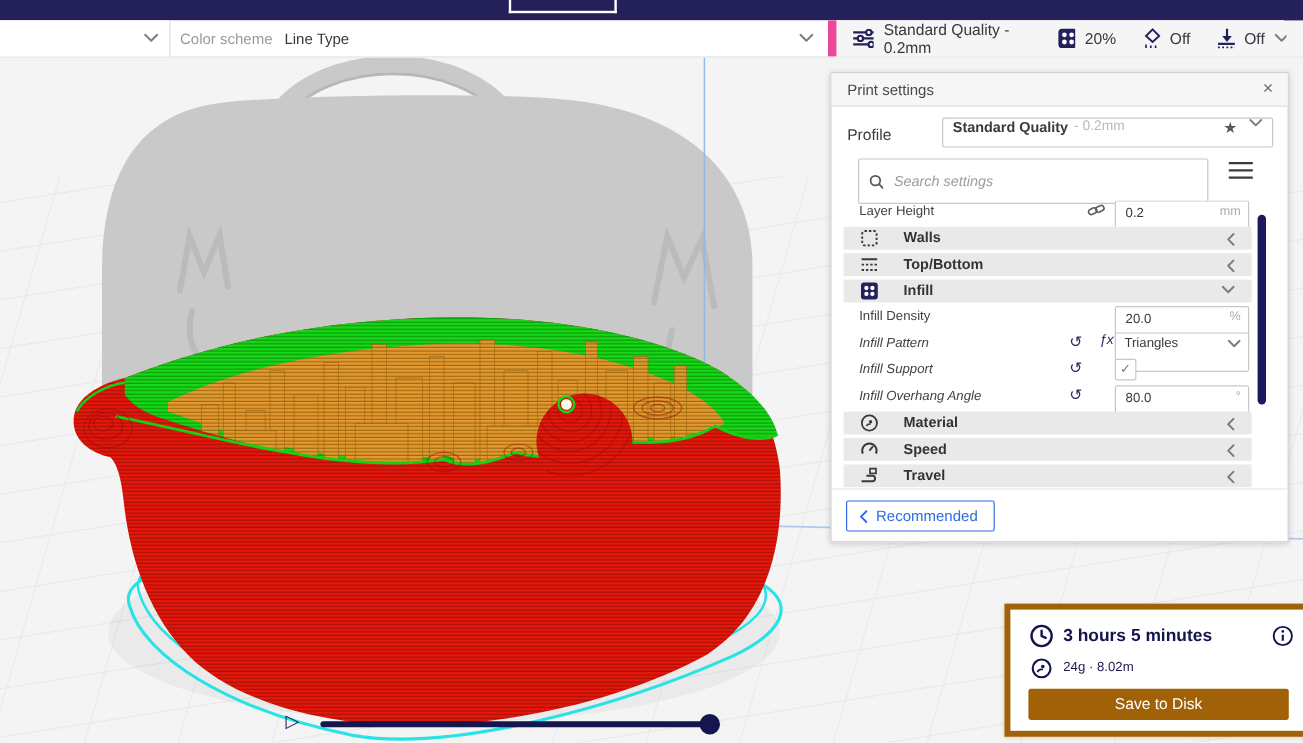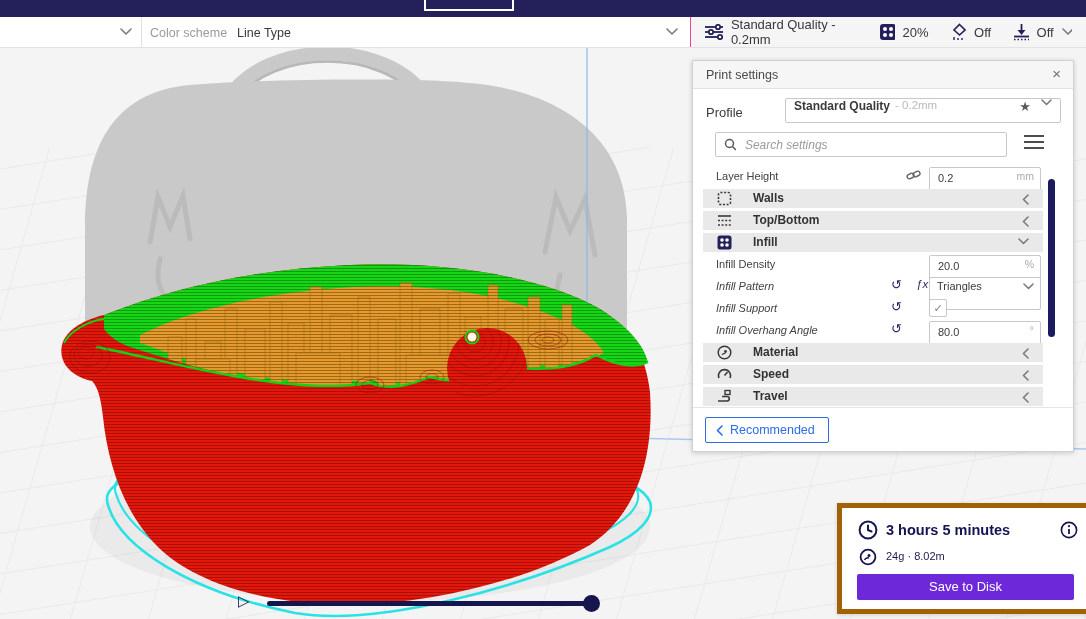--- a/index.html
+++ b/index.html
@@ -10,37 +10,37 @@
   #topbar-btn{left:424px;top:0;width:86px;height:9px;border:2px solid #fff;border-top:none;z-index:6;}
   #topbar-corner{left:1070px;top:0;width:16px;height:27px;background:#23205a;z-index:6;}
   
   #toolbar{left:0;top:17px;width:1086px;height:30px;background:#fff;border-bottom:1px solid #e2e2e2;z-index:5;}
   #obj-dd{left:0;top:17px;width:141px;height:30px;background:#fff;z-index:6;cursor:pointer;}
   .vsep{top:17px;width:1px;height:30px;background:#e0e0e0;z-index:7;}
   .chev{stroke:#7c7c7c;fill:none;stroke-width:1.6;stroke-linecap:round;stroke-linejoin:round;}
   #cs-label{left:150px;top:26px;font-size:12.5px;color:#9a9a9a;z-index:6;}
   #cs-value{left:237px;top:26px;font-size:12.5px;color:#3a3a3a;z-index:6;}
   #cs-chev{left:666px;top:28px;z-index:6;}
-  #summary{left:690px;top:17px;width:396px;height:30px;background:#f5f5f5;border-left:1px solid #ec4899;
+  #summary{left:690px;top:17px;width:396px;height:30px;background:#f5f5f5;border-left:7px solid #ec4899;
     display:flex;align-items:center;gap:8px;padding-left:13px;box-sizing:border-box;z-index:6;cursor:pointer;}
   #summary .txt{font-size:13px;color:#37373f;}
   #summary .gap{width:6px;}
   
   #panel{left:692px;top:60px;width:382px;height:392px;background:#fff;border:1px solid #d0d0d0;
     box-shadow:0 1px 5px rgba(0,0,0,.18);z-index:8;box-sizing:border-box;}
   #panel-head{position:absolute;left:0;top:0;right:0;height:27px;background:#f6f6f6;border-bottom:1px solid #e2e2e2;padding-left:40px;}
   #panel-title{position:absolute;left:13px;top:7px;font-size:12.5px;color:#4a4a4a;}
   #panel-close{position:absolute;right:12px;top:4px;font-size:15px;color:#6f6f6f;cursor:pointer;}
   #profile-label{position:absolute;left:13px;top:44px;font-size:13px;color:#3a3a3a;}
   #profile-combo{position:absolute;left:92px;top:37px;width:276px;height:25px;border:1px solid #c8c8c8;border-radius:2px;
     display:flex;padding:0 8px;box-sizing:border-box;cursor:pointer;background:#fff;}
   #profile-combo .name{font-size:12px;font-weight:bold;color:#3a3a3a;white-space:pre;}
   #profile-combo .suffix{font-size:11.5px;color:#b9b9b9;margin-left:5px;}
   #profile-combo .star{margin-left:auto;color:#5a5a5a;font-size:13px;}
-  #search-box{position:absolute;left:22px;top:71px;width:292px;height:25px;border:1px solid #c8c8c8;border-radius:2px;
+  #search-box{position:absolute;left:22px;top:71px;width:292px;height:38px;border:1px solid #c8c8c8;border-radius:2px;
     display:flex;align-items:center;padding:0 8px;gap:7px;box-sizing:border-box;background:#fff;}
   #search-box input{border:none;outline:none;width:100%;font-size:12px;font-style:italic;color:#555;background:transparent;
     font-family:"Liberation Sans",sans-serif;}
   #search-box input::placeholder{color:#9b9b9b;font-style:italic;}
   #hamburger{position:absolute;left:330px;top:73px;cursor:pointer;}
   #slist{position:absolute;left:0;top:106px;right:0;height:240px;overflow:hidden;}
   .srow{position:relative;height:19px;margin-bottom:3px;}
   .srow .lbl{position:absolute;left:23px;top:3px;font-size:11px;color:#424242;}
   .srow .lbl.it{font-style:italic;}
   .vbox{position:absolute;left:236px;top:0;width:112px;height:33px;border:1px solid #c8c8c8;border-radius:2px;background:#fff;box-sizing:border-box;}
@@ -60,21 +60,21 @@
   .cat .cchev{position:absolute;right:14px;top:5px;}
   #scrollbar{position:absolute;left:355px;top:118px;width:7px;height:158px;border-radius:4px;background:#1b1a5e;cursor:pointer;}
   #panel-foot{position:absolute;left:0;right:0;top:346px;height:45px;border-top:1px solid #e5e5e5;}
   #rec-btn{position:absolute;left:12px;top:9px;border:1px solid #2f6be4;border-radius:2px;color:#2f6be4;
     font-size:12.5px;padding:5px 13px 5px 10px;cursor:pointer;background:#fff;display:flex;align-items:center;gap:7px;}
   
   #action{left:837px;top:503px;width:247px;height:101px;background:#fff;border:5px solid #a16207;
     box-shadow:0 1px 4px rgba(0,0,0,.15);z-index:8;}
   #time-text{position:absolute;left:44px;top:14px;font-size:14.5px;font-weight:bold;color:#131450;}
   #mat-text{position:absolute;left:44px;top:42px;font-size:11px;color:#1c1c4f;}
-  #save-btn{position:absolute;left:15px;top:66px;width:217px;height:26px;background:#6d28d9;border-radius:2px;
+  #save-btn{position:absolute;left:15px;top:66px;width:217px;height:26px;background:#a16207;border-radius:2px;
     color:#fff;font-size:13px;text-align:center;line-height:26px;cursor:pointer;}
   
   #play{left:238px;top:592px;font-size:15px;color:#15164d;z-index:4;cursor:pointer;}
   #track{left:267px;top:601px;width:324px;height:5px;background:#15164d;border-radius:3px;z-index:4;cursor:pointer;}
   #knob{left:583px;top:595px;width:17px;height:17px;border-radius:50%;background:#15164d;z-index:4;cursor:pointer;}
   #viewport{left:0;top:47px;z-index:1;}
 </style>
 </head>
 <body>
 

